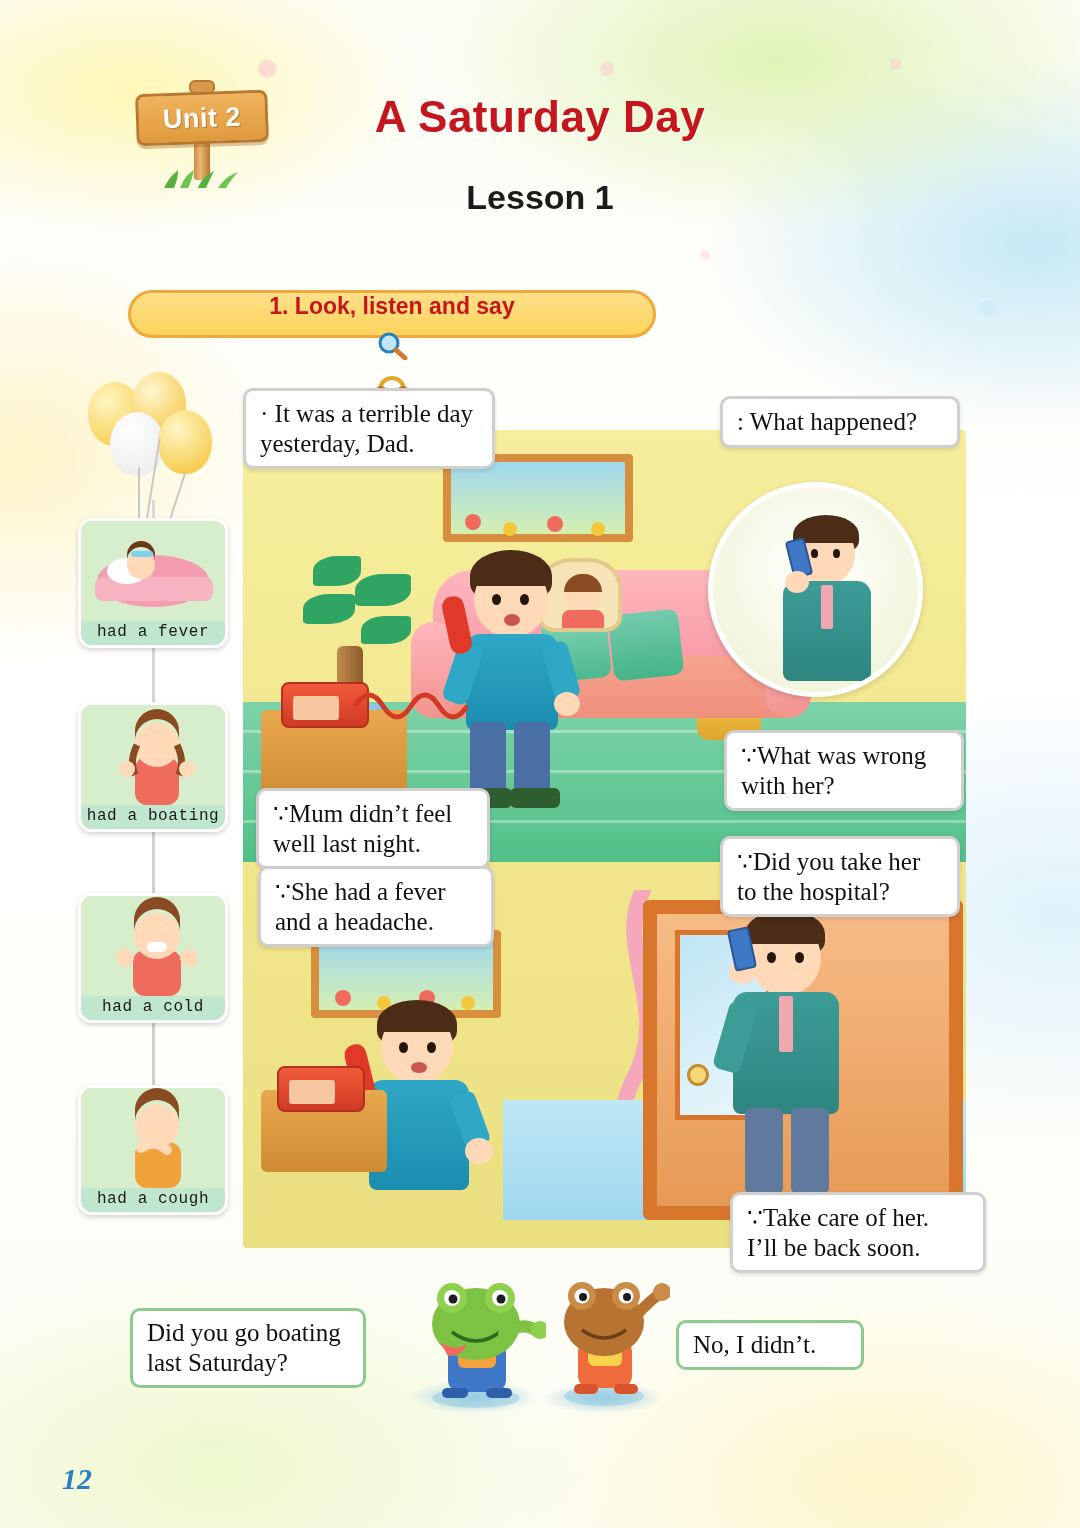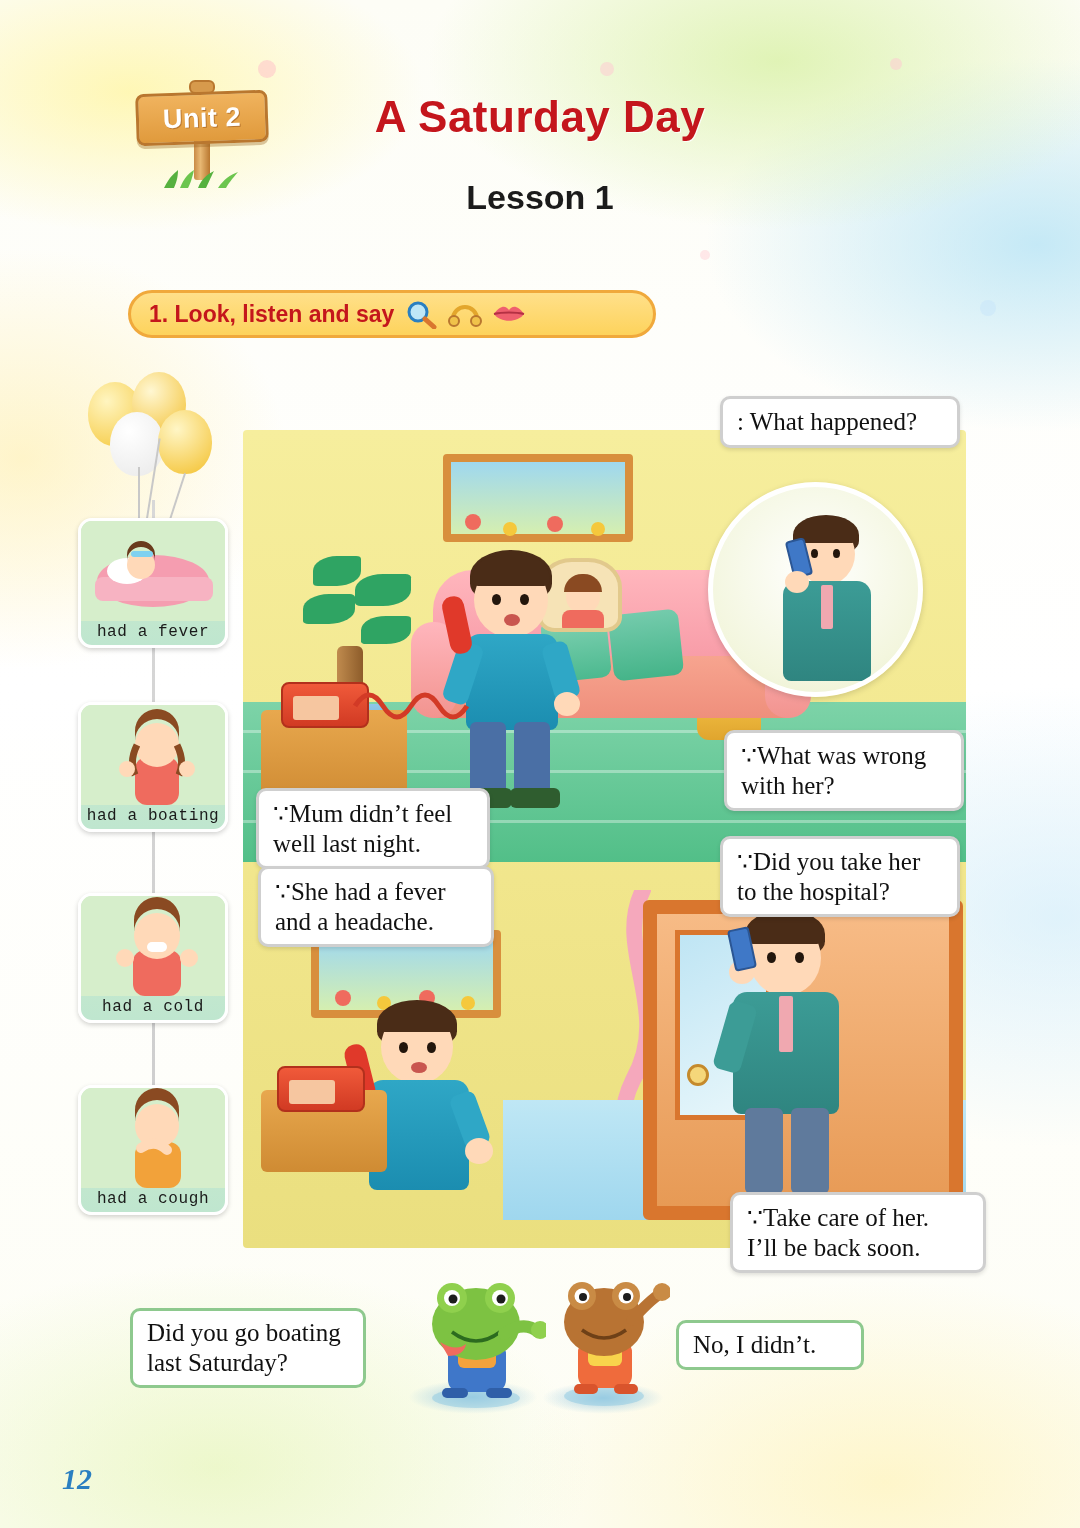--- a/index.html
+++ b/index.html
@@ -66,21 +66,21 @@
     position: absolute; left: 0; right: 0; top: 178px; text-align: center;
     font-family: "Liberation Sans", sans-serif;
     font-size: 34px; font-weight: bold; color: #1b1b1b;
   }
 
   
   #taskbar {
     position: absolute; left: 128px; top: 290px; height: 48px; width: 528px;
     background: linear-gradient(180deg,#ffe08a,#fdd35c);
     border: 3px solid #f0a93c; border-radius: 24px;
-    display: flex; align-items: center; padding: 0 18px; gap: 10px;
+    display: flex; align-items: center; padding: 0 18px; gap: 10px; flex-direction: column;
   }
   #taskbar .label {
     font-family: "Liberation Sans", sans-serif;
     font-weight: bold; font-size: 23px; color: #c4161c;
   }
   .mini-icon { width: 34px; height: 30px; position: relative; }
 
   
   .strip-card {
     position: absolute; left: 78px; width: 150px; height: 130px;
@@ -482,20 +482,22 @@
       <div class="arm-s" style="left:104px;top:92px;width:26px;height:56px;transform:rotate(-20deg);"></div>
       <div class="hand" style="left:112px;top:138px;width:28px;height:26px;"></div>
       <div style="position:absolute;left:-4px;top:44px;width:22px;height:58px;background:#e0392a;border-radius:10px;transform:rotate(-14deg);"></div>
     </div>
     <div style="position:absolute;left:18px;top:660px;width:126px;height:82px;background:linear-gradient(180deg,#e8a84e,#cf8b33);border-radius:6px;"></div>
     <div class="phone-red" style="left:34px;top:636px;">
       <div class="keys"></div>
     </div>
   </div>
 
+  <div class="bubble" style="left:243px;top:388px;width:252px;">· It was a terrible day
+  yesterday, Dad.</div>
   <div class="bubble" style="left:720px;top:396px;width:240px;">: What happened?</div>
   <div class="bubble" style="left:724px;top:730px;width:240px;">∵What was wrong
    with her?</div>
   <div class="bubble" style="left:256px;top:788px;width:234px;">∵Mum didn’t feel
   well last night.</div>
   <div class="bubble" style="left:720px;top:836px;width:240px;">∵Did you take her
    to the hospital?</div>
   <div class="bubble" style="left:258px;top:866px;width:236px;">∵She had a fever
    and a headache.</div>
   <div class="bubble" style="left:730px;top:1192px;width:256px;">∵Take care of her.

